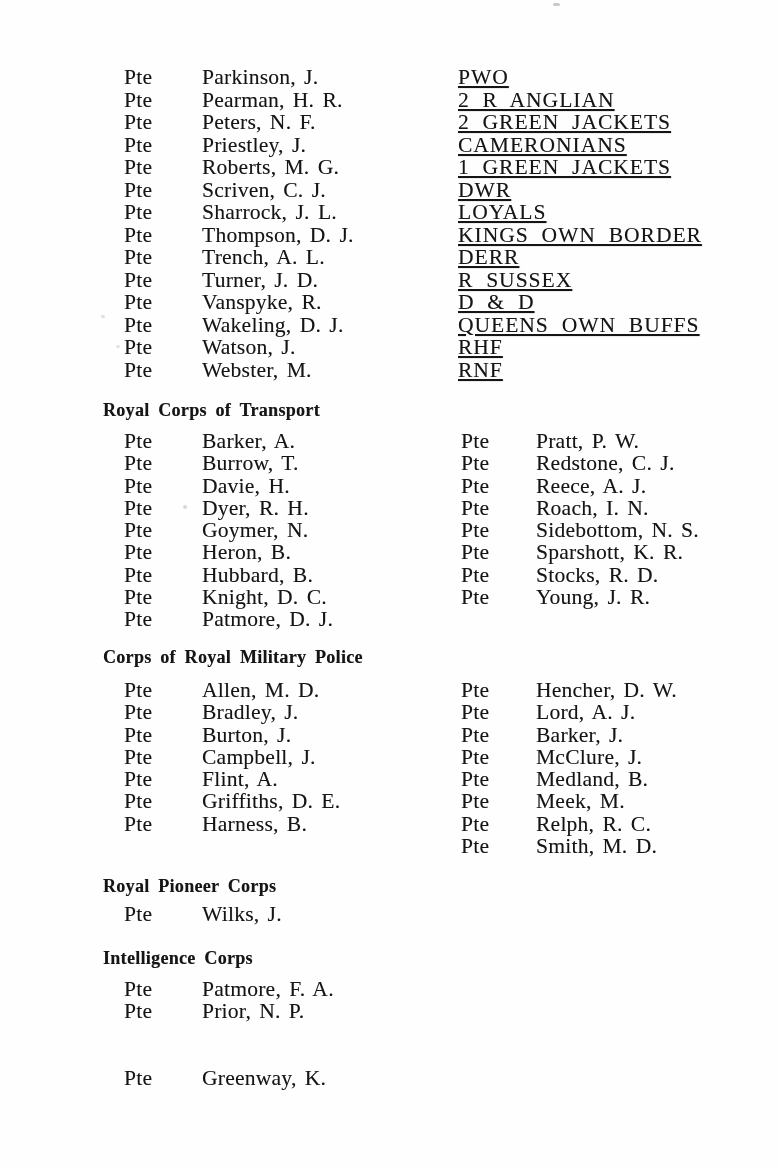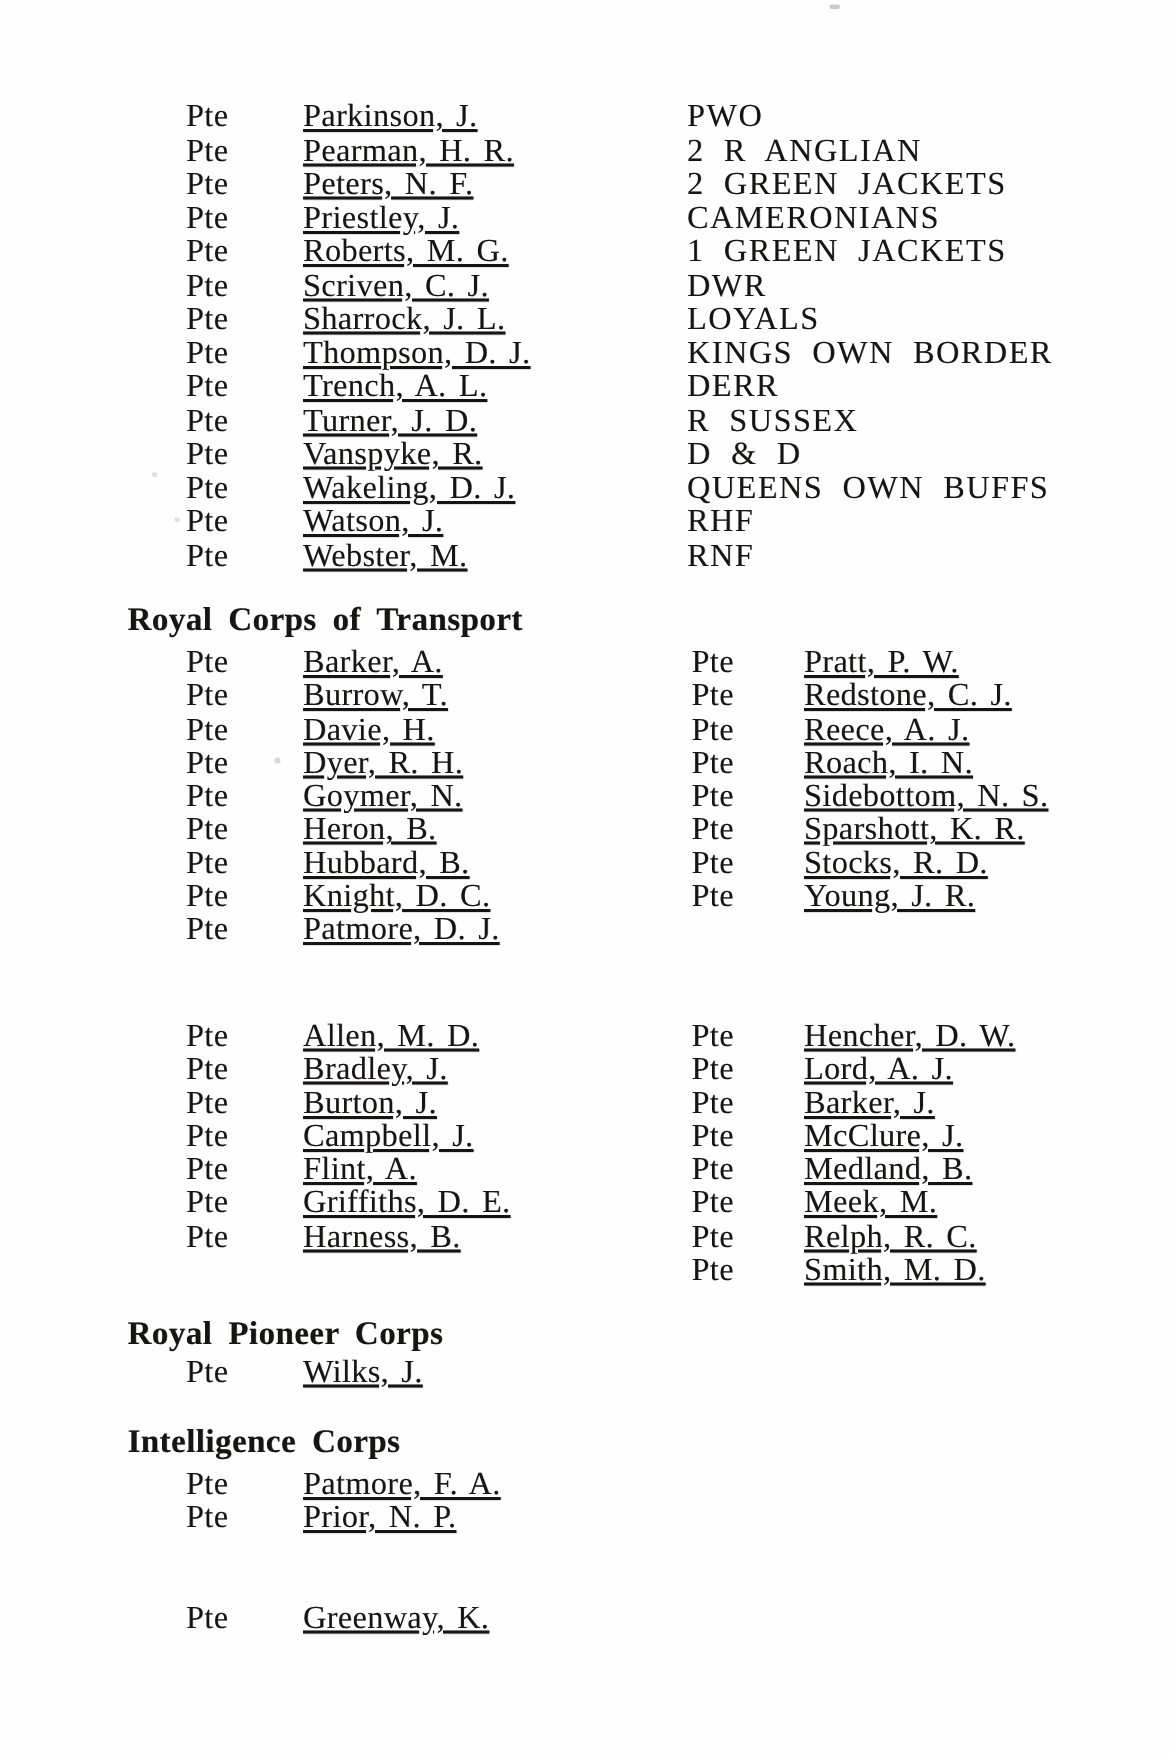--- a/index.html
+++ b/index.html
@@ -12,23 +12,23 @@
     width: 780px;
     height: 1170px;
     background: #fefefe;
     overflow: hidden;
     font-family: "Liberation Serif", "DejaVu Serif", serif;
     color: #161514;
   }
   
   .heading {
     position: absolute;
-    left: 85px;
+    left: 103px;
     margin: 0;
-    font-size: 22px;
+    font-size: 18px;
     font-weight: 700;
     letter-spacing: 0.3px;
     word-spacing: 0.22em;
     white-space: nowrap;
     text-shadow: 0.3px 0.3px 0 rgba(20,18,16,0.45);
   }
   
   .rows {
     position: absolute;
     left: 0;
@@ -46,25 +46,26 @@
     top: 0;
     white-space: nowrap;
     font-size: 21.5px;
     line-height: 22.3px;
     letter-spacing: 0.25px;
     word-spacing: 0.12em;
     text-shadow: 0.25px 0.25px 0 rgba(20,18,16,0.35);
   }
   .rows.top-roster .row span { line-height: 22.5px; }
   .row .rank { left: 124px; }
-  .row .name { left: 202px; text-decoration: underline; }
+  .row .name { left: 202px; }
   .row .unit {
     left: 458px;
     letter-spacing: 1px;
     word-spacing: 0.3em;
+    text-decoration: underline;
   }
   .rows.right-col .rank { left: 461px; }
   .rows.right-col .name { left: 536px; }
   
   .speck {
     position: absolute;
     background: #b8b8b8;
     border-radius: 2px;
   }
   .speck.s1 { left: 553px; top: 3px;   width: 7px; height: 3px; opacity: 0.75; }
@@ -222,20 +223,21 @@
       <div class="row">
         <span class="rank">Pte</span>
         <span class="name">Stocks, R. D.</span>
       </div>
       <div class="row">
         <span class="rank">Pte</span>
         <span class="name">Young, J. R.</span>
       </div>
     </div>
 
+  <h2 class="heading" style="top:647px">Corps of Royal Military Police</h2>
   <div class="rows" style="top:679px">
       <div class="row">
         <span class="rank">Pte</span>
         <span class="name">Allen, M. D.</span>
       </div>
       <div class="row">
         <span class="rank">Pte</span>
         <span class="name">Bradley, J.</span>
       </div>
       <div class="row">

